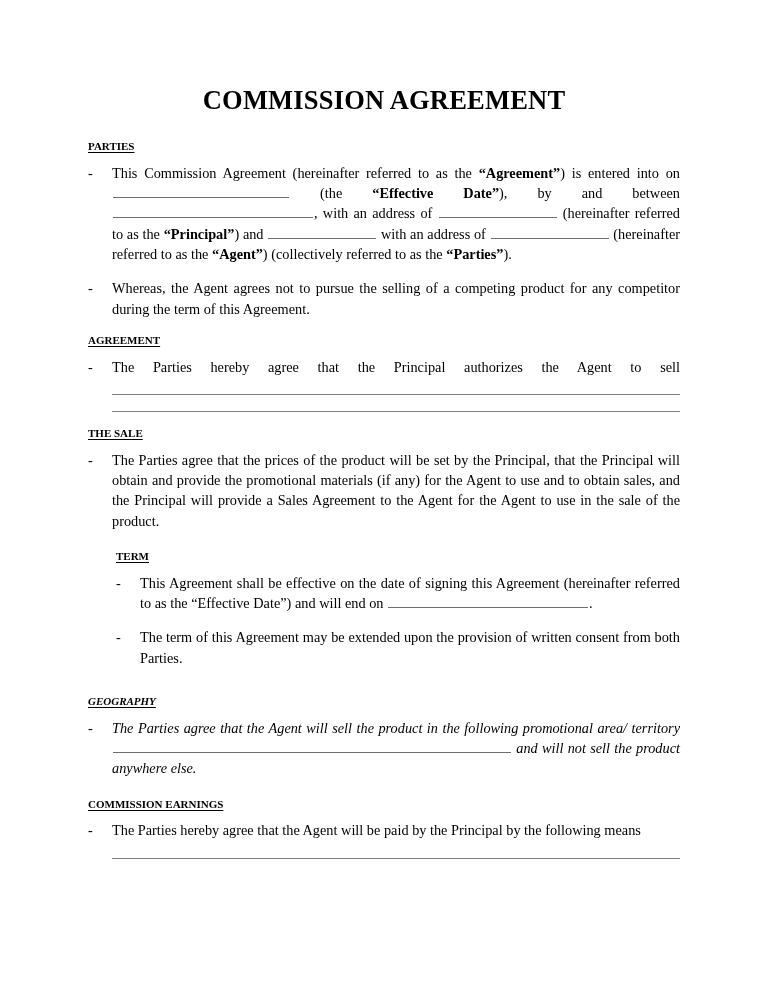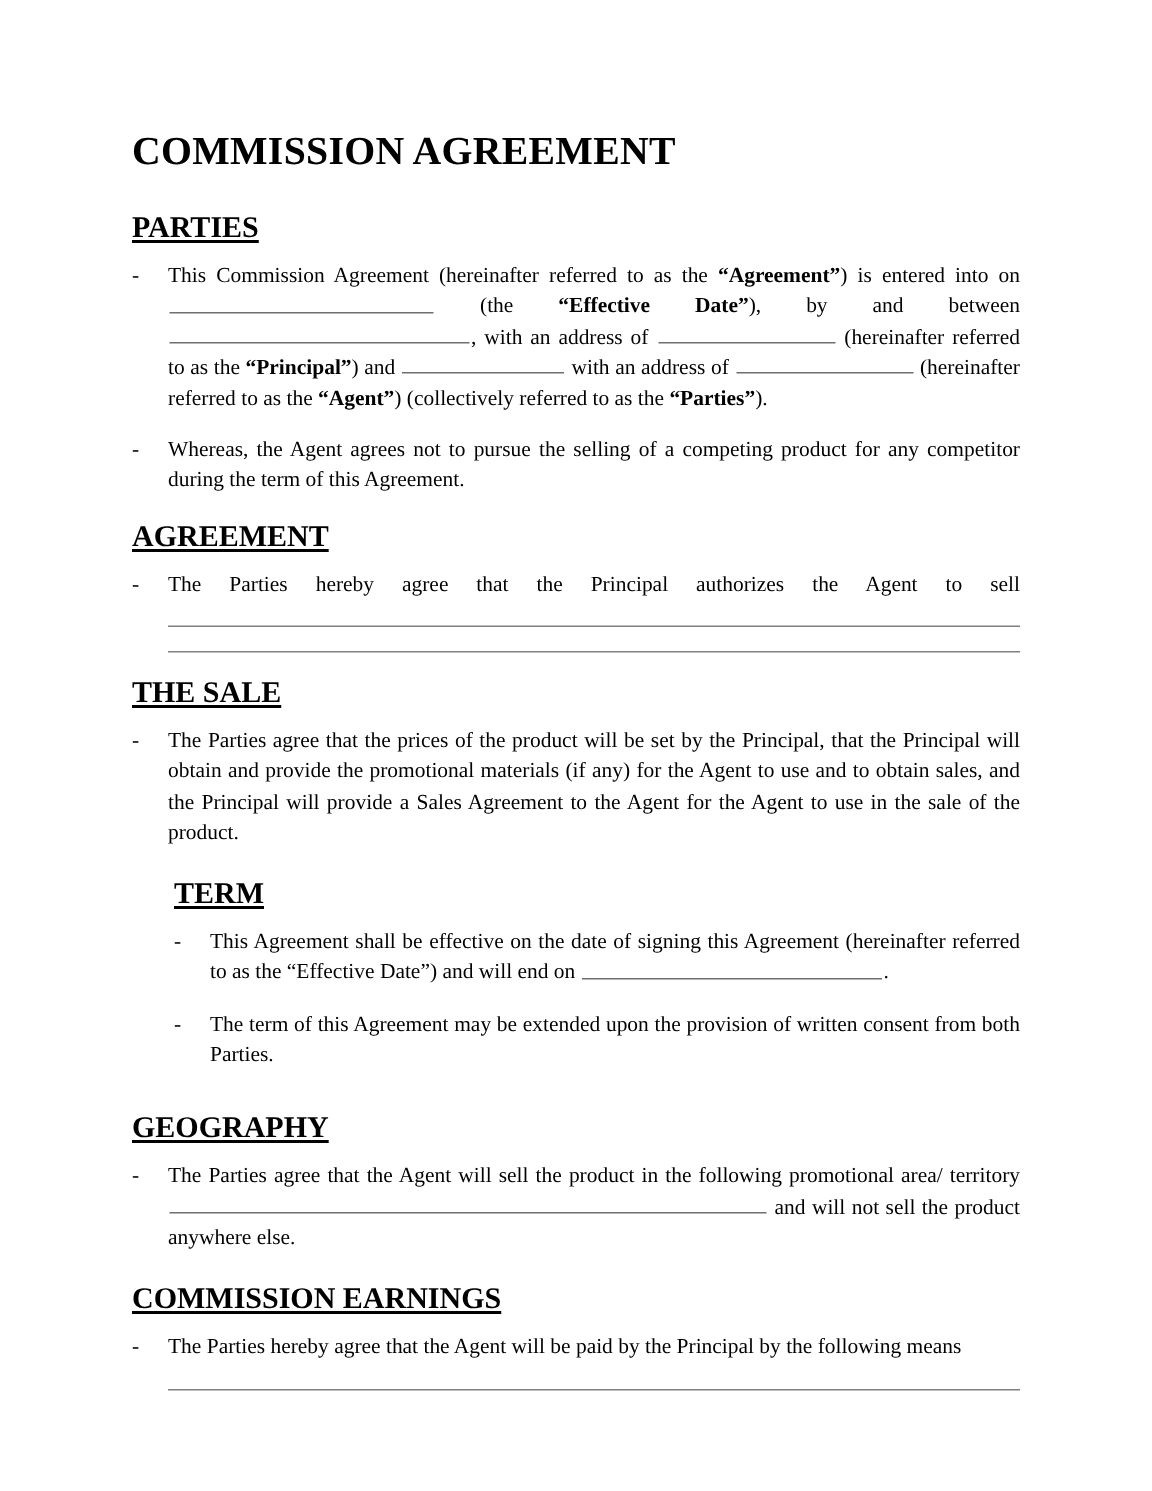--- a/index.html
+++ b/index.html
@@ -28,28 +28,28 @@
   .doc-body {
     position: absolute;
     left: 88px;
     top: 86px;
     width: 592px;
   }
 
   .doc-title {
     font-size: 26.5px;
     font-weight: bold;
-    text-align: left;
+    text-align: center;
     letter-spacing: 0.2px;
     margin: 0 0 25px 0;
     line-height: 1.1;
   }
 
   .section-heading {
-    font-size: 20px;
+    font-size: 11px;
     font-weight: bold;
     text-decoration: underline;
     text-underline-offset: 2px;
     margin: 0 0 9px 0;
     line-height: 1.25;
     display: block;
   }
 
   .section {
     margin-bottom: 15px;
@@ -159,21 +159,21 @@
         <span class="item-dash">-</span>
         <span class="item-text"><span>This Agreement shall be effective on the date of signing this Agreement (hereinafter referred to as the “Effective Date”) and will end on </span><span class="blank blank-date"></span><span>.</span></span>
       </div>
 
       <div class="item" style="margin-top:14px;">
         <span class="item-dash">-</span>
         <span class="item-text">The term of this Agreement may be extended upon the provision of written consent from both Parties.</span>
       </div>
     </div>
 
-    <div class="section" style="margin-top:27px;">
+    <div class="section" style="margin-top:27px;font-style:italic;">
       <span class="section-heading">GEOGRAPHY</span>
 
       <div class="item">
         <span class="item-dash">-</span>
         <span class="item-text"><span>The Parties agree that the Agent will sell the product in the following promotional area/ territory </span><span class="blank blank-terr"></span><span> and will not sell the product anywhere else.</span></span>
       </div>
     </div>
 
     <div class="section" style="margin-top:19px;">
       <span class="section-heading">COMMISSION EARNINGS</span>

